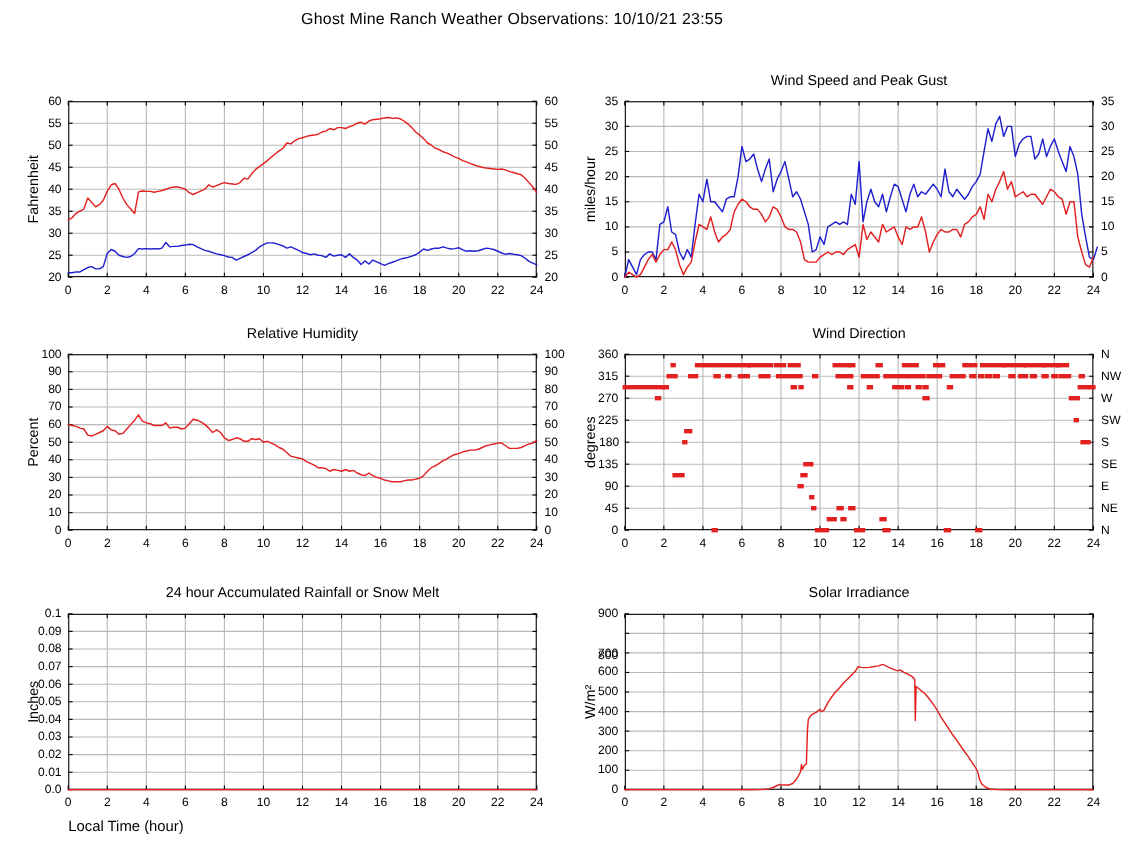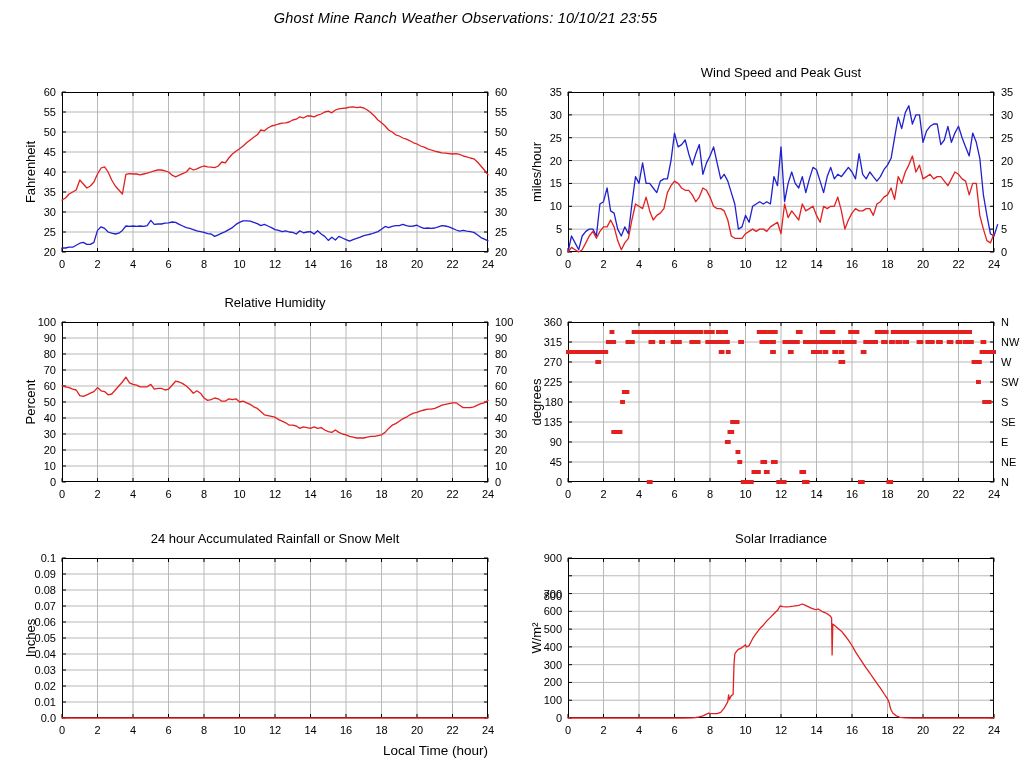--- a/index.html
+++ b/index.html
@@ -1,28 +1,28 @@
 <!DOCTYPE html>
 <html><head>
 <meta charset="utf-8">
 <style>
   html,body{margin:0;padding:0;background:#fff;}
   .stage{position:relative;width:1027px;height:772px;background:#ffffff;overflow:hidden;
          font-family:"Liberation Sans",sans-serif;color:#000;}
   .main-title{position:absolute;top:10px;left:0;width:931px;text-align:center;
-              font-size:14.5px;letter-spacing:0.2px;font-style:italic;}
+              font-size:14.5px;letter-spacing:0.2px;}
   .chart-layer{position:absolute;inset:0;}
   .chart-title{position:absolute;font-size:13px;text-align:center;white-space:nowrap;}
   .y-axis-label{position:absolute;font-size:13px;white-space:nowrap;
                 transform:translate(-50%,-50%) rotate(-90deg);}
   .tick{position:absolute;font-size:11px;line-height:13px;white-space:nowrap;}
   .tick.right{text-align:left;}
   .tick.left{text-align:right;}
   .tick.xt{text-align:center;}
-  .x-axis-label{position:absolute;font-size:13.5px;text-align:right;white-space:nowrap;}
+  .x-axis-label{position:absolute;font-size:13.5px;text-align:left;white-space:nowrap;}
   svg{position:absolute;overflow:visible;}
 </style>
 </head>
 <body>
 
 <div class="stage">
   <div class="main-title">Ghost Mine Ranch Weather Observations: 10/10/21 23:55</div>
   <div class="chart-layer">
       <div class="y-axis-label" style="left: 30px; top: 172px;">Fahrenheit</div>
       <svg width="426" height="160" style="left: 62px; top: 92px;">
@@ -326,20 +326,21 @@
       <div class="tick xt" style="left: 224.5px; width: 30px; top: 488px;">10</div>
       <div class="tick xt" style="left: 260px; width: 30px; top: 488px;">12</div>
       <div class="tick xt" style="left: 295.5px; width: 30px; top: 488px;">14</div>
       <div class="tick xt" style="left: 331px; width: 30px; top: 488px;">16</div>
       <div class="tick xt" style="left: 366.5px; width: 30px; top: 488px;">18</div>
       <div class="tick xt" style="left: 402px; width: 30px; top: 488px;">20</div>
       <div class="tick xt" style="left: 437.5px; width: 30px; top: 488px;">22</div>
       <div class="tick xt" style="left: 473px; width: 30px; top: 488px;">24</div>
     </div>
   <div class="chart-layer">
+      <div class="chart-title" style="left: 568px; width: 426px; top: 295px;">Wind Direction</div>
       <div class="y-axis-label" style="left: 536px; top: 402px;">degrees</div>
       <svg width="426" height="160" style="left: 568px; top: 322px;">
         <line x1="35.5" y1="0" x2="35.5" y2="160" stroke="#b8b8b8" stroke-width="1"></line>
         <line x1="71" y1="0" x2="71" y2="160" stroke="#b8b8b8" stroke-width="1"></line>
         <line x1="106.5" y1="0" x2="106.5" y2="160" stroke="#b8b8b8" stroke-width="1"></line>
         <line x1="142" y1="0" x2="142" y2="160" stroke="#b8b8b8" stroke-width="1"></line>
         <line x1="177.5" y1="0" x2="177.5" y2="160" stroke="#b8b8b8" stroke-width="1"></line>
         <line x1="213" y1="0" x2="213" y2="160" stroke="#b8b8b8" stroke-width="1"></line>
         <line x1="248.50000000000003" y1="0" x2="248.50000000000003" y2="160" stroke="#b8b8b8" stroke-width="1"></line>
         <line x1="284" y1="0" x2="284" y2="160" stroke="#b8b8b8" stroke-width="1"></line>

